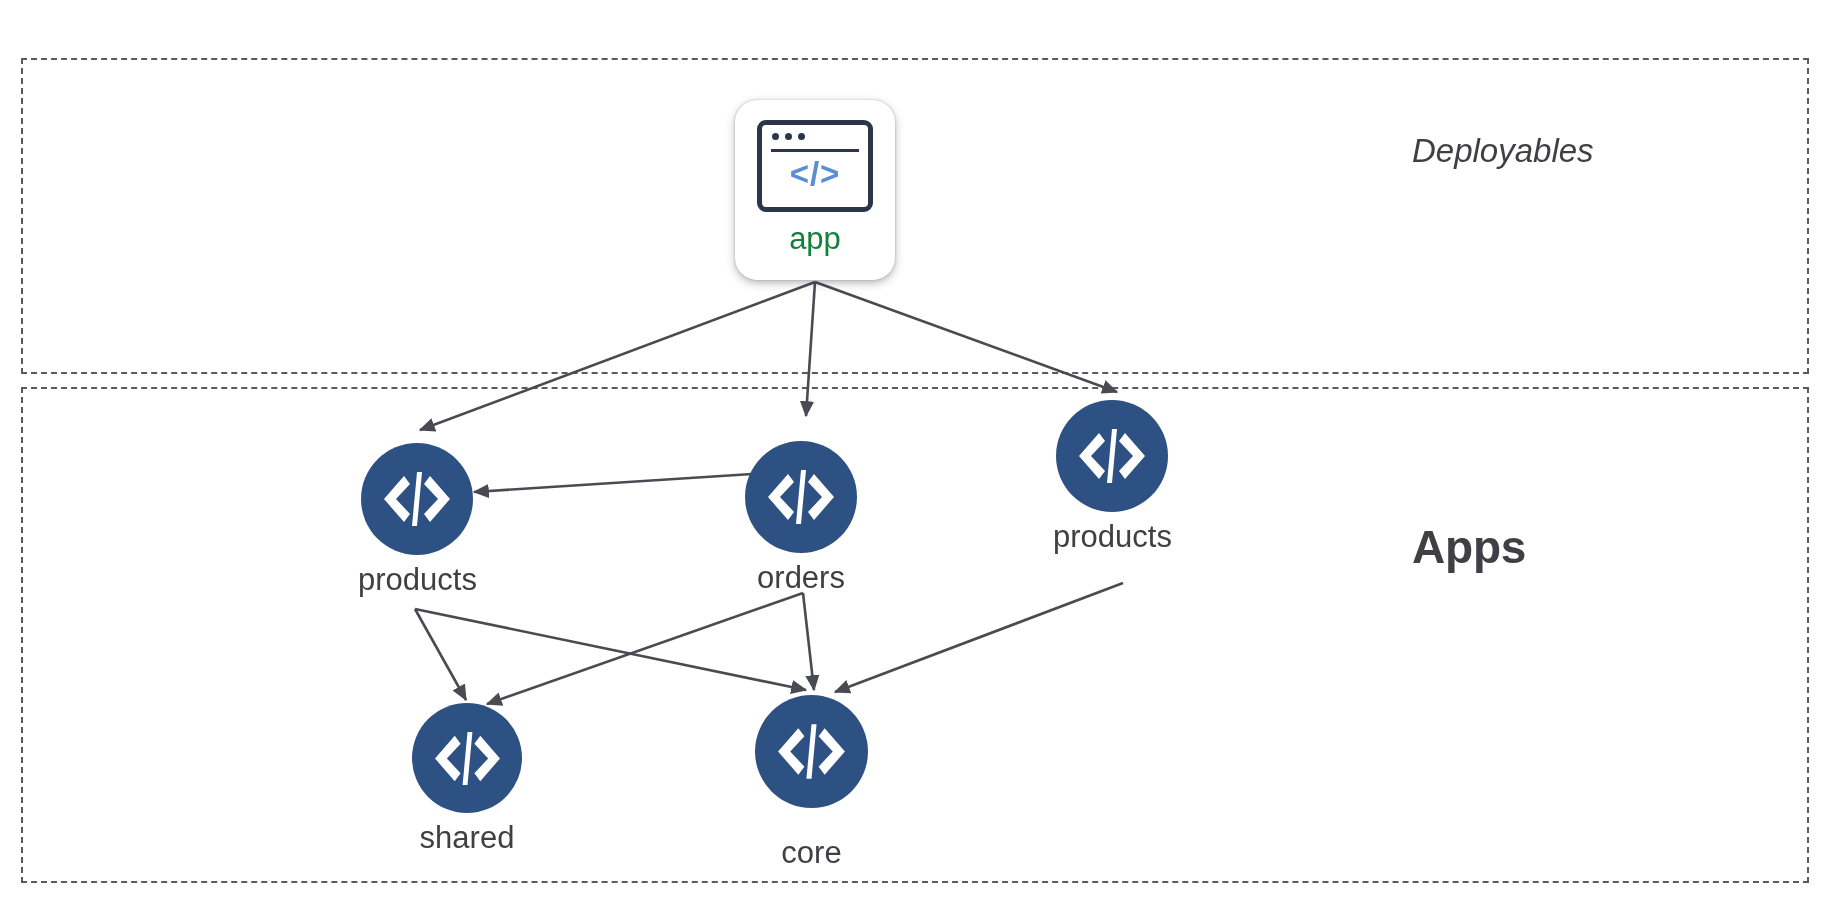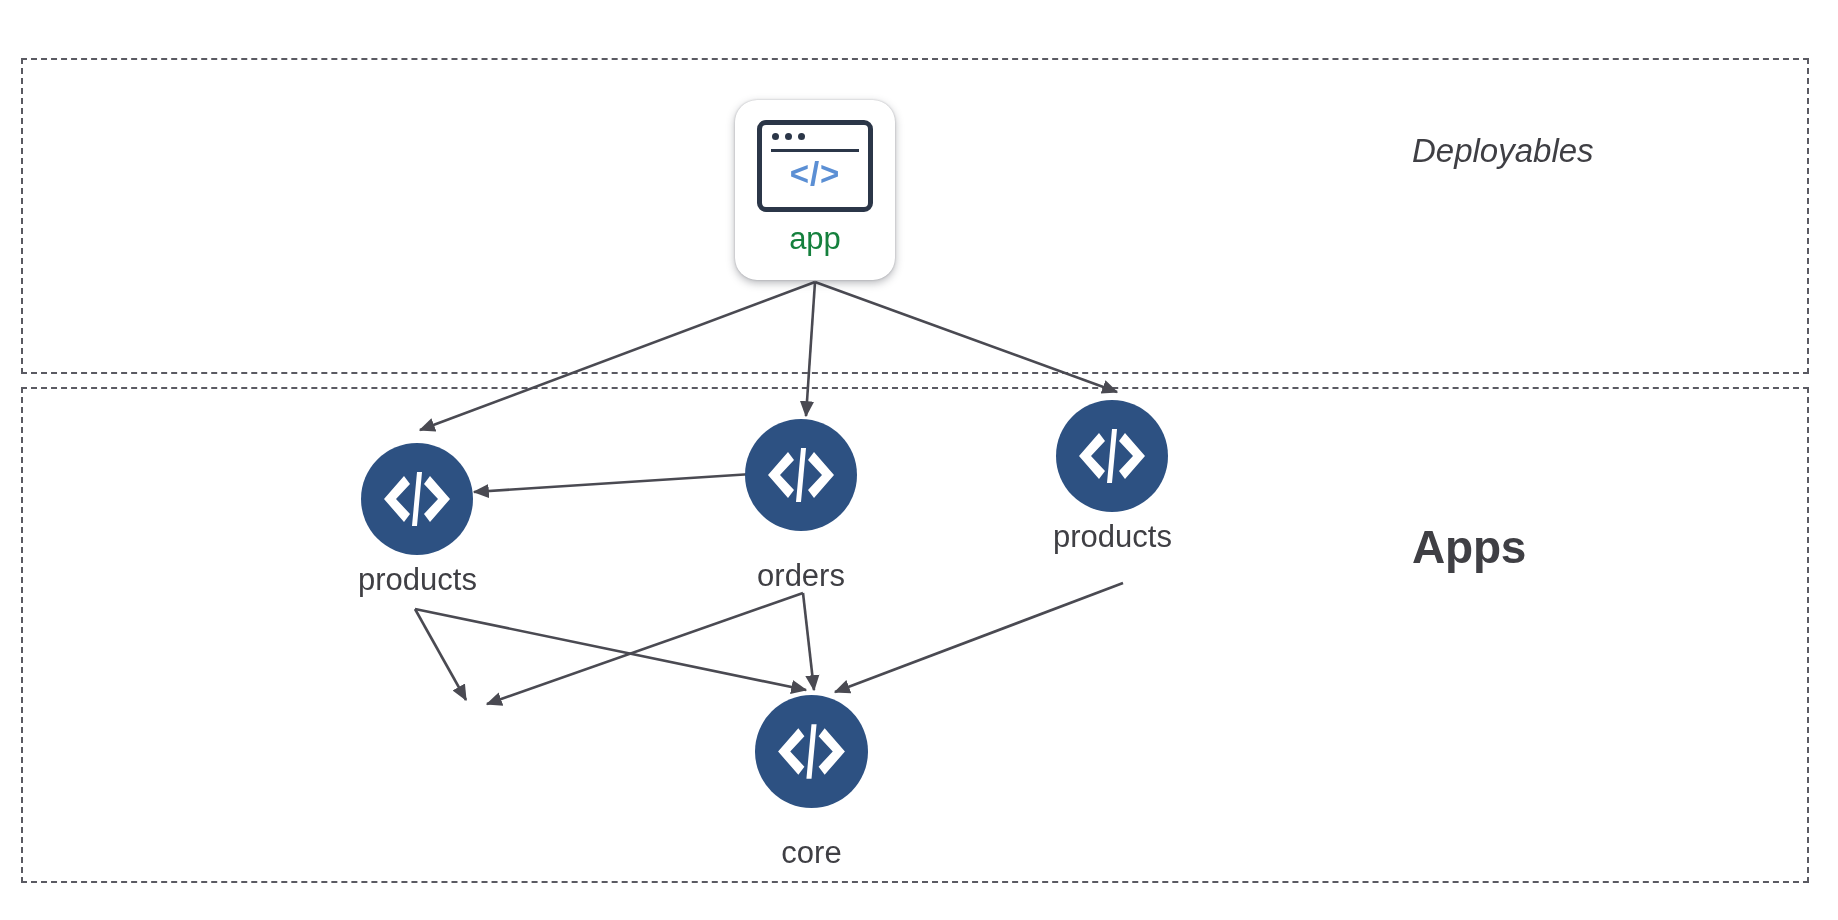--- a/index.html
+++ b/index.html
@@ -184,21 +184,21 @@
   .lib-label {
     margin-top: 6px;
     font-size: 31px;
     line-height: 38px;
     color: #3f3f44;
     white-space: nowrap;
   }
 
   #node-products { left: 358px; top: 443px; }
   #node-products .lib-circle { width: 112px; height: 112px; }
-  #node-orders   { left: 745px; top: 419px; gap: 20px; }
+  #node-orders   { left: 745px; top: 441px; }
   #node-orders   .lib-circle { width: 112px; height: 112px; }
   #node-checkout { left: 1053px; top: 400px; }
   #node-checkout .lib-circle { width: 112px; height: 112px; }
   #node-shared   { left: 412px; top: 703px; }
   #node-shared   .lib-circle { width: 110px; height: 110px; }
   #node-core     { left: 755px; top: 695px; gap: 20px; }
   #node-core     .lib-circle { width: 113px; height: 113px; }
 </style>
 </head>
 <body>
@@ -266,20 +266,30 @@
     <div class="lib-circle">
       <svg width="78" height="62" viewBox="0 0 78 62" xmlns="http://www.w3.org/2000/svg" aria-hidden="true">
         <path d="M26 8 L6 31 L26 54 L32 46 L18 31 L32 16 Z" fill="#ffffff"></path>
         <path d="M52 8 L72 31 L52 54 L46 46 L60 31 L46 16 Z" fill="#ffffff"></path>
         <path d="M44 4 L39 4 L34 58 L39 58 Z" fill="#ffffff"></path>
       </svg>
     </div>
     <div class="lib-label">products</div>
   </div>
 
+  <div class="lib-node" id="node-shared">
+    <div class="lib-circle">
+      <svg width="77" height="61" viewBox="0 0 78 62" xmlns="http://www.w3.org/2000/svg" aria-hidden="true">
+        <path d="M26 8 L6 31 L26 54 L32 46 L18 31 L32 16 Z" fill="#ffffff"></path>
+        <path d="M52 8 L72 31 L52 54 L46 46 L60 31 L46 16 Z" fill="#ffffff"></path>
+        <path d="M44 4 L39 4 L34 58 L39 58 Z" fill="#ffffff"></path>
+      </svg>
+    </div>
+    <div class="lib-label">shared</div>
+  </div>
 
   <div class="lib-node" id="node-core">
     <div class="lib-circle">
       <svg width="79" height="63" viewBox="0 0 78 62" xmlns="http://www.w3.org/2000/svg" aria-hidden="true">
         <path d="M26 8 L6 31 L26 54 L32 46 L18 31 L32 16 Z" fill="#ffffff"></path>
         <path d="M52 8 L72 31 L52 54 L46 46 L60 31 L46 16 Z" fill="#ffffff"></path>
         <path d="M44 4 L39 4 L34 58 L39 58 Z" fill="#ffffff"></path>
       </svg>
     </div>
     <div class="lib-label">core</div>

